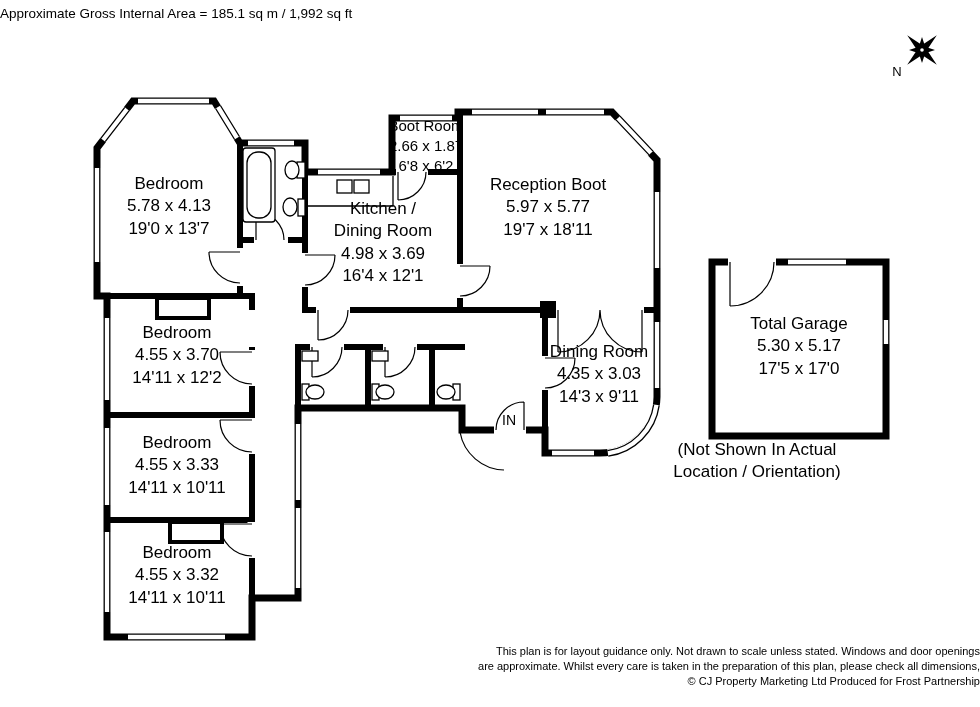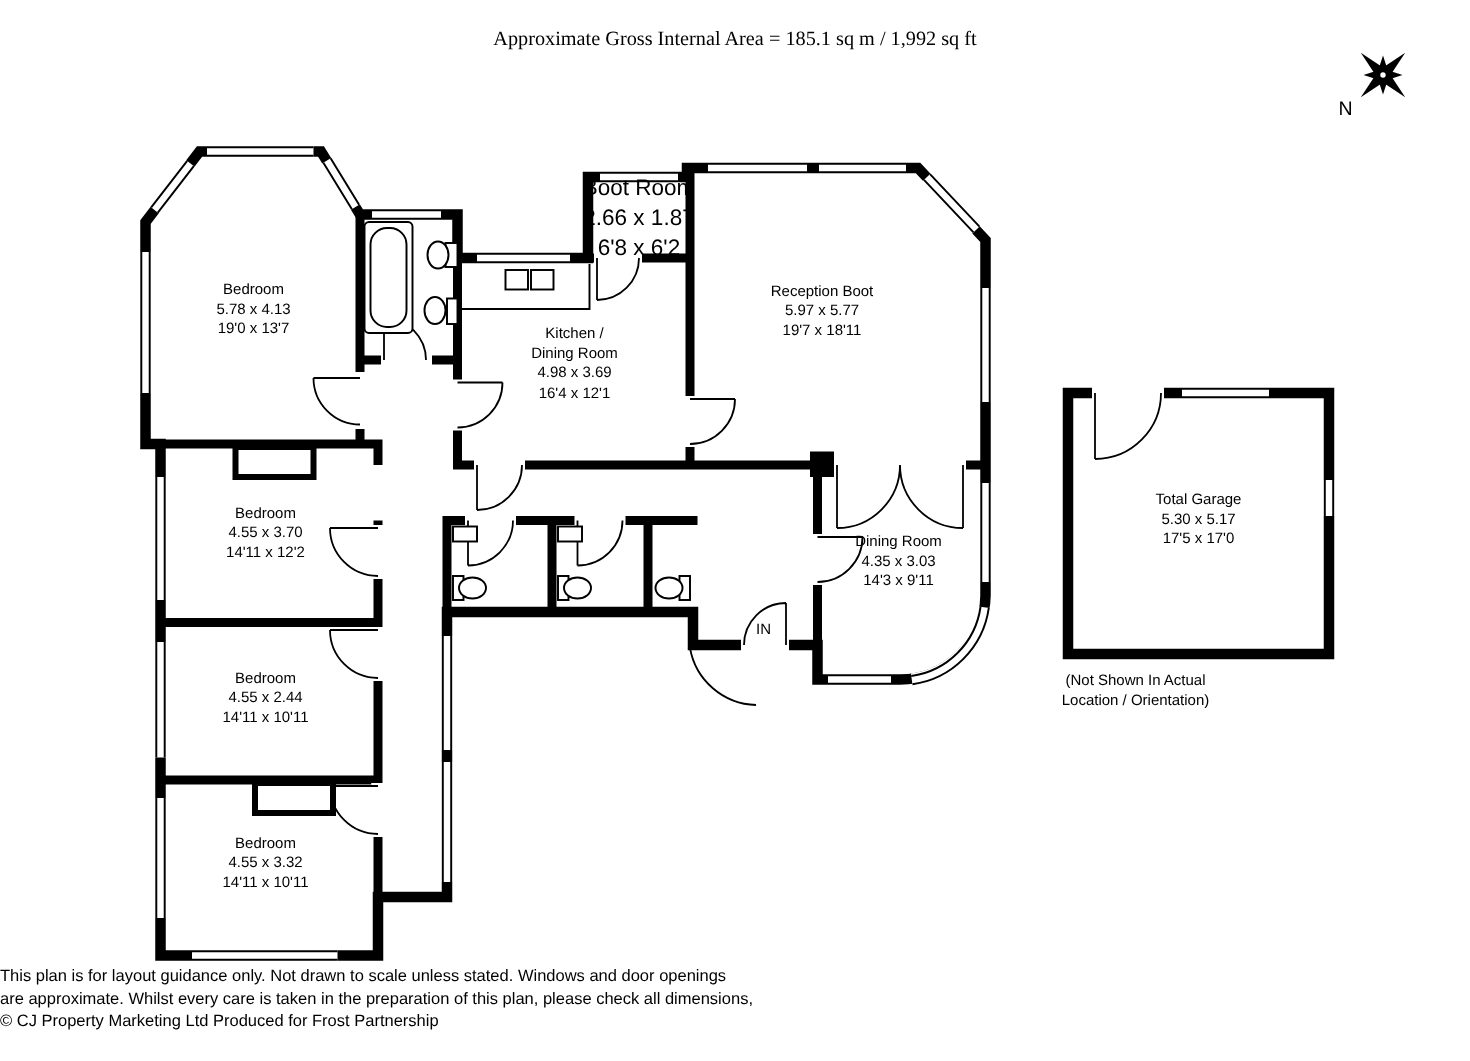--- a/index.html
+++ b/index.html
@@ -1,28 +1,28 @@
 <!DOCTYPE html>
 <html><head>
 <meta charset="utf-8">
 <style>
   html,body{margin:0;padding:0}
   body{
     width:980px;height:707px;position:relative;background:#fff;
     font-family:"Liberation Sans",sans-serif;color:#000;overflow:hidden;
   }
   #plan-svg{position:absolute;left:0;top:0}
-  .hdr{position:absolute;top:16px;left:0;width:100%;text-align:center;
-       font-size:13.5px;line-height:1.45;font-family:Liberation Serif, serif;}
+  .hdr{position:absolute;top:4px;left:0;width:100%;
+       font-size:13.5px;line-height:1.45;}
   .rl{position:absolute;transform:translate(-50%,-50%);text-align:center;
-      font-size:10px;line-height:1.32;white-space:nowrap;}
+      font-size:17px;line-height:1.32;white-space:nowrap;}
   .rl.small{font-size:15px}
-  .in-label{font-size:10px;font-weight:400}
+  .in-label{font-size:14px;font-weight:400}
   .n-label{font-size:13px}
-  .ftr{position:absolute;top:644px;left:0;width:100%;text-align:left;
+  .ftr{position:absolute;top:644px;left:0;width:100%;text-align:right;
        font-size:11px;line-height:1.38;}
 </style>
 </head>
 <body>
 
 <svg id="plan-svg" width="980" height="707" viewBox="0 0 980 707">
 
   <g>
 
     <path d="M97,296 L97,148 L133,101 L214,101 L240,143 L305,143 L305,172 L392,172
@@ -177,21 +177,21 @@
   <div>17'5 x 17'0</div>
 </div>
 
 <div class="rl" style="left:757px;top:461px">
   <div>(Not Shown In Actual</div>
   <div>Location / Orientation)</div>
 </div>
 
 <div class="rl" style="left:177px;top:466px">
   <div>Bedroom</div>
-  <div>4.55 x 2.44</div>
+  <div>4.55 x 3.33</div>
   <div>14'11 x 10'11</div>
 </div>
 
 <div class="rl" style="left:177px;top:576px">
   <div>Bedroom</div>
   <div>4.55 x 3.32</div>
   <div>14'11 x 10'11</div>
 </div>
 
 <div class="rl in-label" style="left:509px;top:420px">IN</div>

